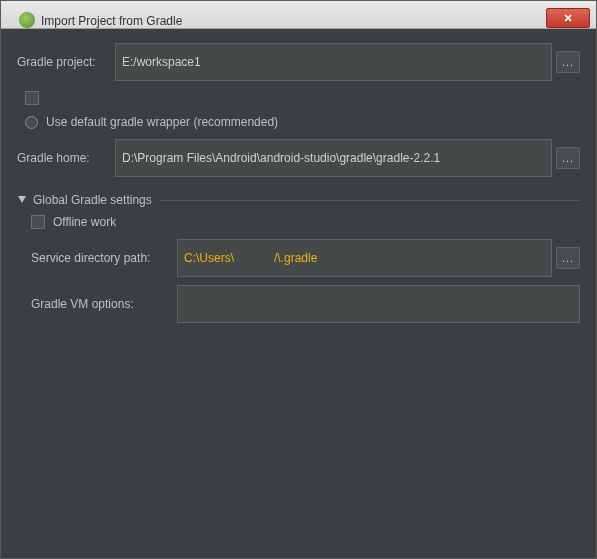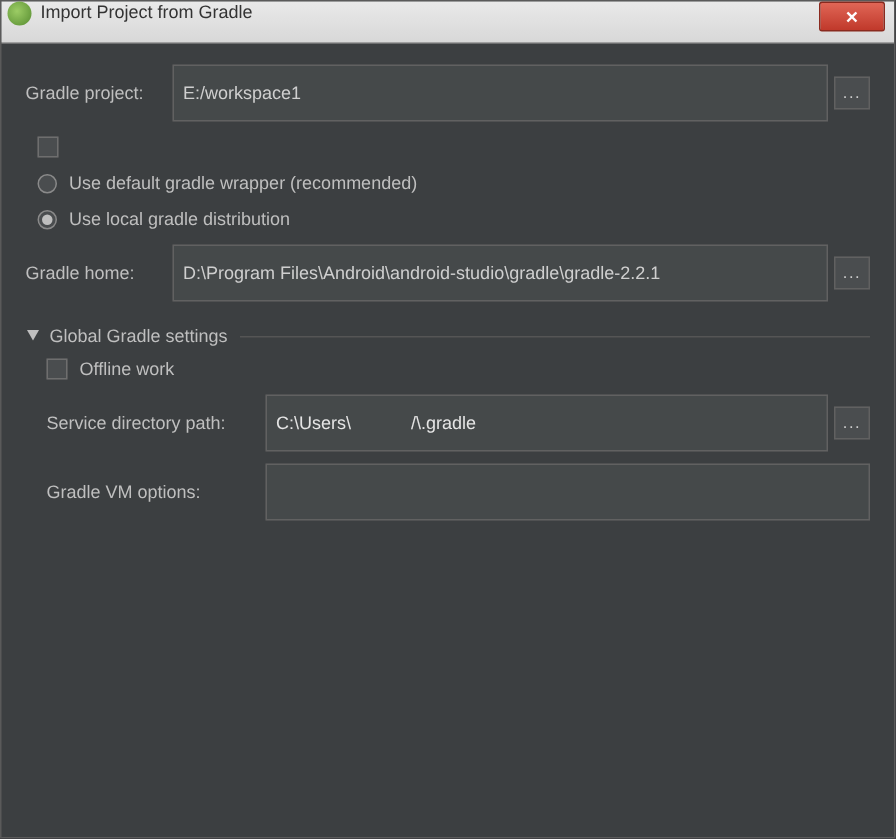--- a/index.html
+++ b/index.html
@@ -16,22 +16,22 @@
     width: 597px;
     height: 559px;
     border: 1px solid #5a5a5a;
     background: #3c3f41;
   }
   .titlebar {
     height: 28px;
     background: linear-gradient(#e9e9e9, #d8d8d8);
     border-bottom: 1px solid #a0a0a0;
     display: flex;
-    align-items: flex-start;
-    padding-left: 4px;
+    align-items: flex-end;
+    padding-left: 18px;
     color: #333;
   }
   .titlebar .app-icon {
     width: 16px; height: 16px;
     border-radius: 50%;
     background: radial-gradient(circle at 40% 40%, #9ccc65, #558b2f);
     margin-right: 6px;
   }
   .titlebar .title { flex: 1; font-size: 12px; }
   .titlebar .close-btn {
@@ -67,21 +67,21 @@
     flex: 1;
     height: 38px;
     background: #45494a;
     border: 1px solid #616161;
     border-radius: 0;
     color: #cfcfcf;
     padding: 2px 6px;
     font-size: 12px;
     font-family: inherit;
   }
-  .input[readonly] { color: #e5e5e5; }
+  .input[readonly] { color: #eab308; }
   .ellipsis-btn {
     width: 24px; height: 22px;
     margin-left: 4px;
     background: #4a4d4f;
     border: 1px solid #616161;
     color: #cfcfcf;
     display: flex; align-items: center; justify-content: center;
     font-size: 11px;
     letter-spacing: 1px;
   }
@@ -175,24 +175,20 @@
 
     <div class="checkbox-row">
       <div class="checkbox"></div>
     </div>
 
     <div class="radio-row">
       <div class="radio"></div>
       <span>Use default gradle wrapper (recommended)</span>
     </div>
 
-    <div class="radio-row">
-      <div class="radio selected"></div>
-      <span>Use local gradle distribution</span>
-    </div>
 
     <div class="row">
       <div class="label">Gradle home:</div>
       <input class="input" type="text" value="D:\Program Files\Android\android-studio\gradle\gradle-2.2.1" style="">
       <div class="ellipsis-btn">...</div>
     </div>
 
 
     <div class="section-header">
       <div class="disclosure">

